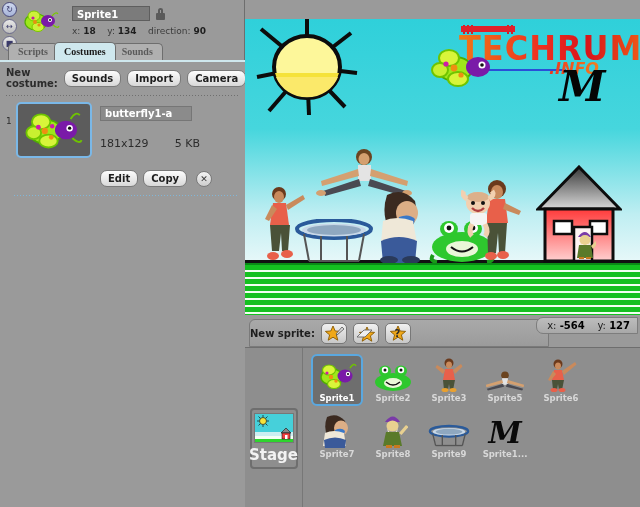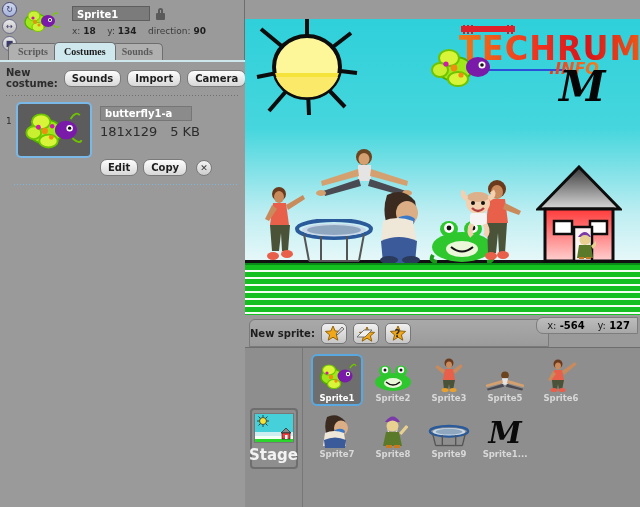--- a/index.html
+++ b/index.html
@@ -110,21 +110,21 @@
     width: 76px; height: 56px; background: #5c5c5c;
     border: 2px solid #7ab8e8; border-radius: 5px;
     display:flex; align-items:center; justify-content:center;
   }
   .costume-info { margin-left: 8px; padding-top: 4px; }
   .costume-name {
     background: #8b8b8b; border:1px solid #767676;
     font-size: 10px; font-weight: bold; color: #fff;
     padding: 1px 4px; width: 92px;
   }
-  .costume-dims { font-size: 13px; color: #2c2c2c; margin-top: 3px; width: 100px; display:flex; justify-content: space-between;}
+  .costume-dims { font-size: 11px; color: #2c2c2c; margin-top: 16px; width: 100px; display:flex; justify-content: space-between;}
   .costume-btns { display:flex; align-items:center; gap: 5px; margin-top: 20px; }
   .x-btn {
     width: 16px; height: 16px; border-radius: 50%;
     background: linear-gradient(#f4f4f4,#cdcdcd); border:1px solid #7a7a7a;
     font-size: 9px; color:#3a3a3a; display:flex; align-items:center; justify-content:center;
     margin-left: 4px;
   }
   #costume-sep {
     height:1px; margin: 8px 8px 0 14px;
     background-image: repeating-linear-gradient(to right,#7fb6d8 0 1px,transparent 1px 3px);

